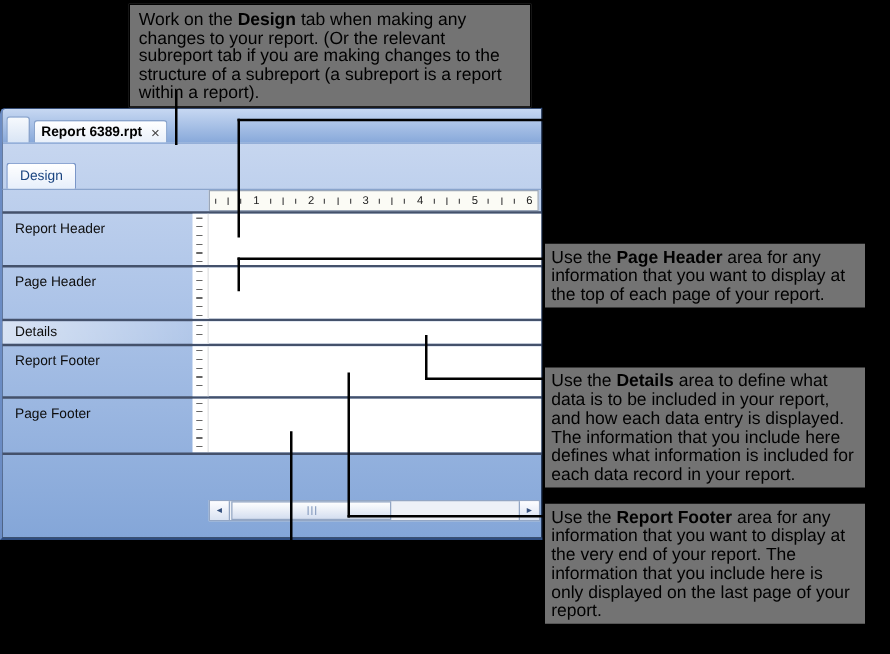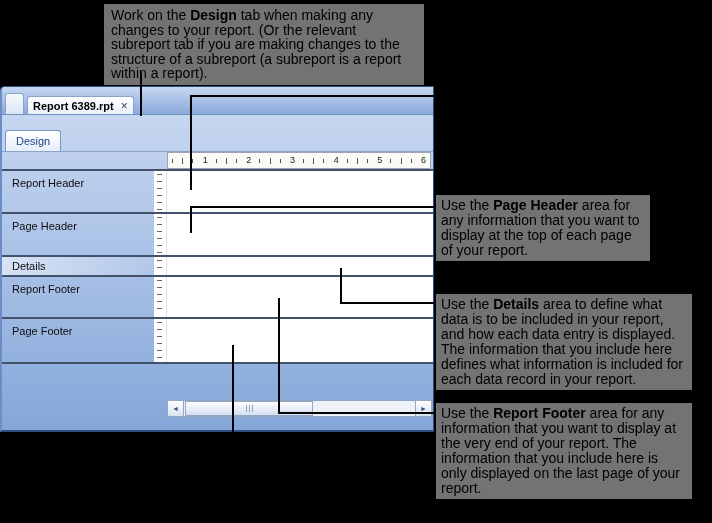--- a/index.html
+++ b/index.html
@@ -146,21 +146,21 @@
 </head>
 <body>
 
 <div class="stage">
 
   <div class="note bordered" style="left:103px; top:3px; width:322px;">
     <span>Work on the </span><b>Design</b><span> tab when making any changes to your report. (Or the relevant subreport tab if you are making changes to the structure of a subreport (a subreport is a report within a report).</span>
   </div>
 
 
-  <div class="note plain" style="left:436px; top:195px; width:214px;">
+  <div class="note plain" style="left:436px; top:195px; width:256px;">
     <span>Use the </span><b>Page Header</b><span> area for any information that you want to display at the top of each page of your report.</span>
   </div>
 
   <div class="note plain" style="left:436px; top:403px; width:256px;">
     <span>Use the </span><b>Report Footer</b><span> area for any information that you want to display at the very end of your report. The information that you include here is only displayed on the last page of your report.</span>
   </div>
 
   <div class="note plain" style="left:436px; top:294px; width:256px;">
     <span>Use the </span><b>Details</b><span> area to define what data is to be included in your report, and how each data entry is displayed. The information that you include here defines what information is included for each data record in your report.</span>
   </div>

